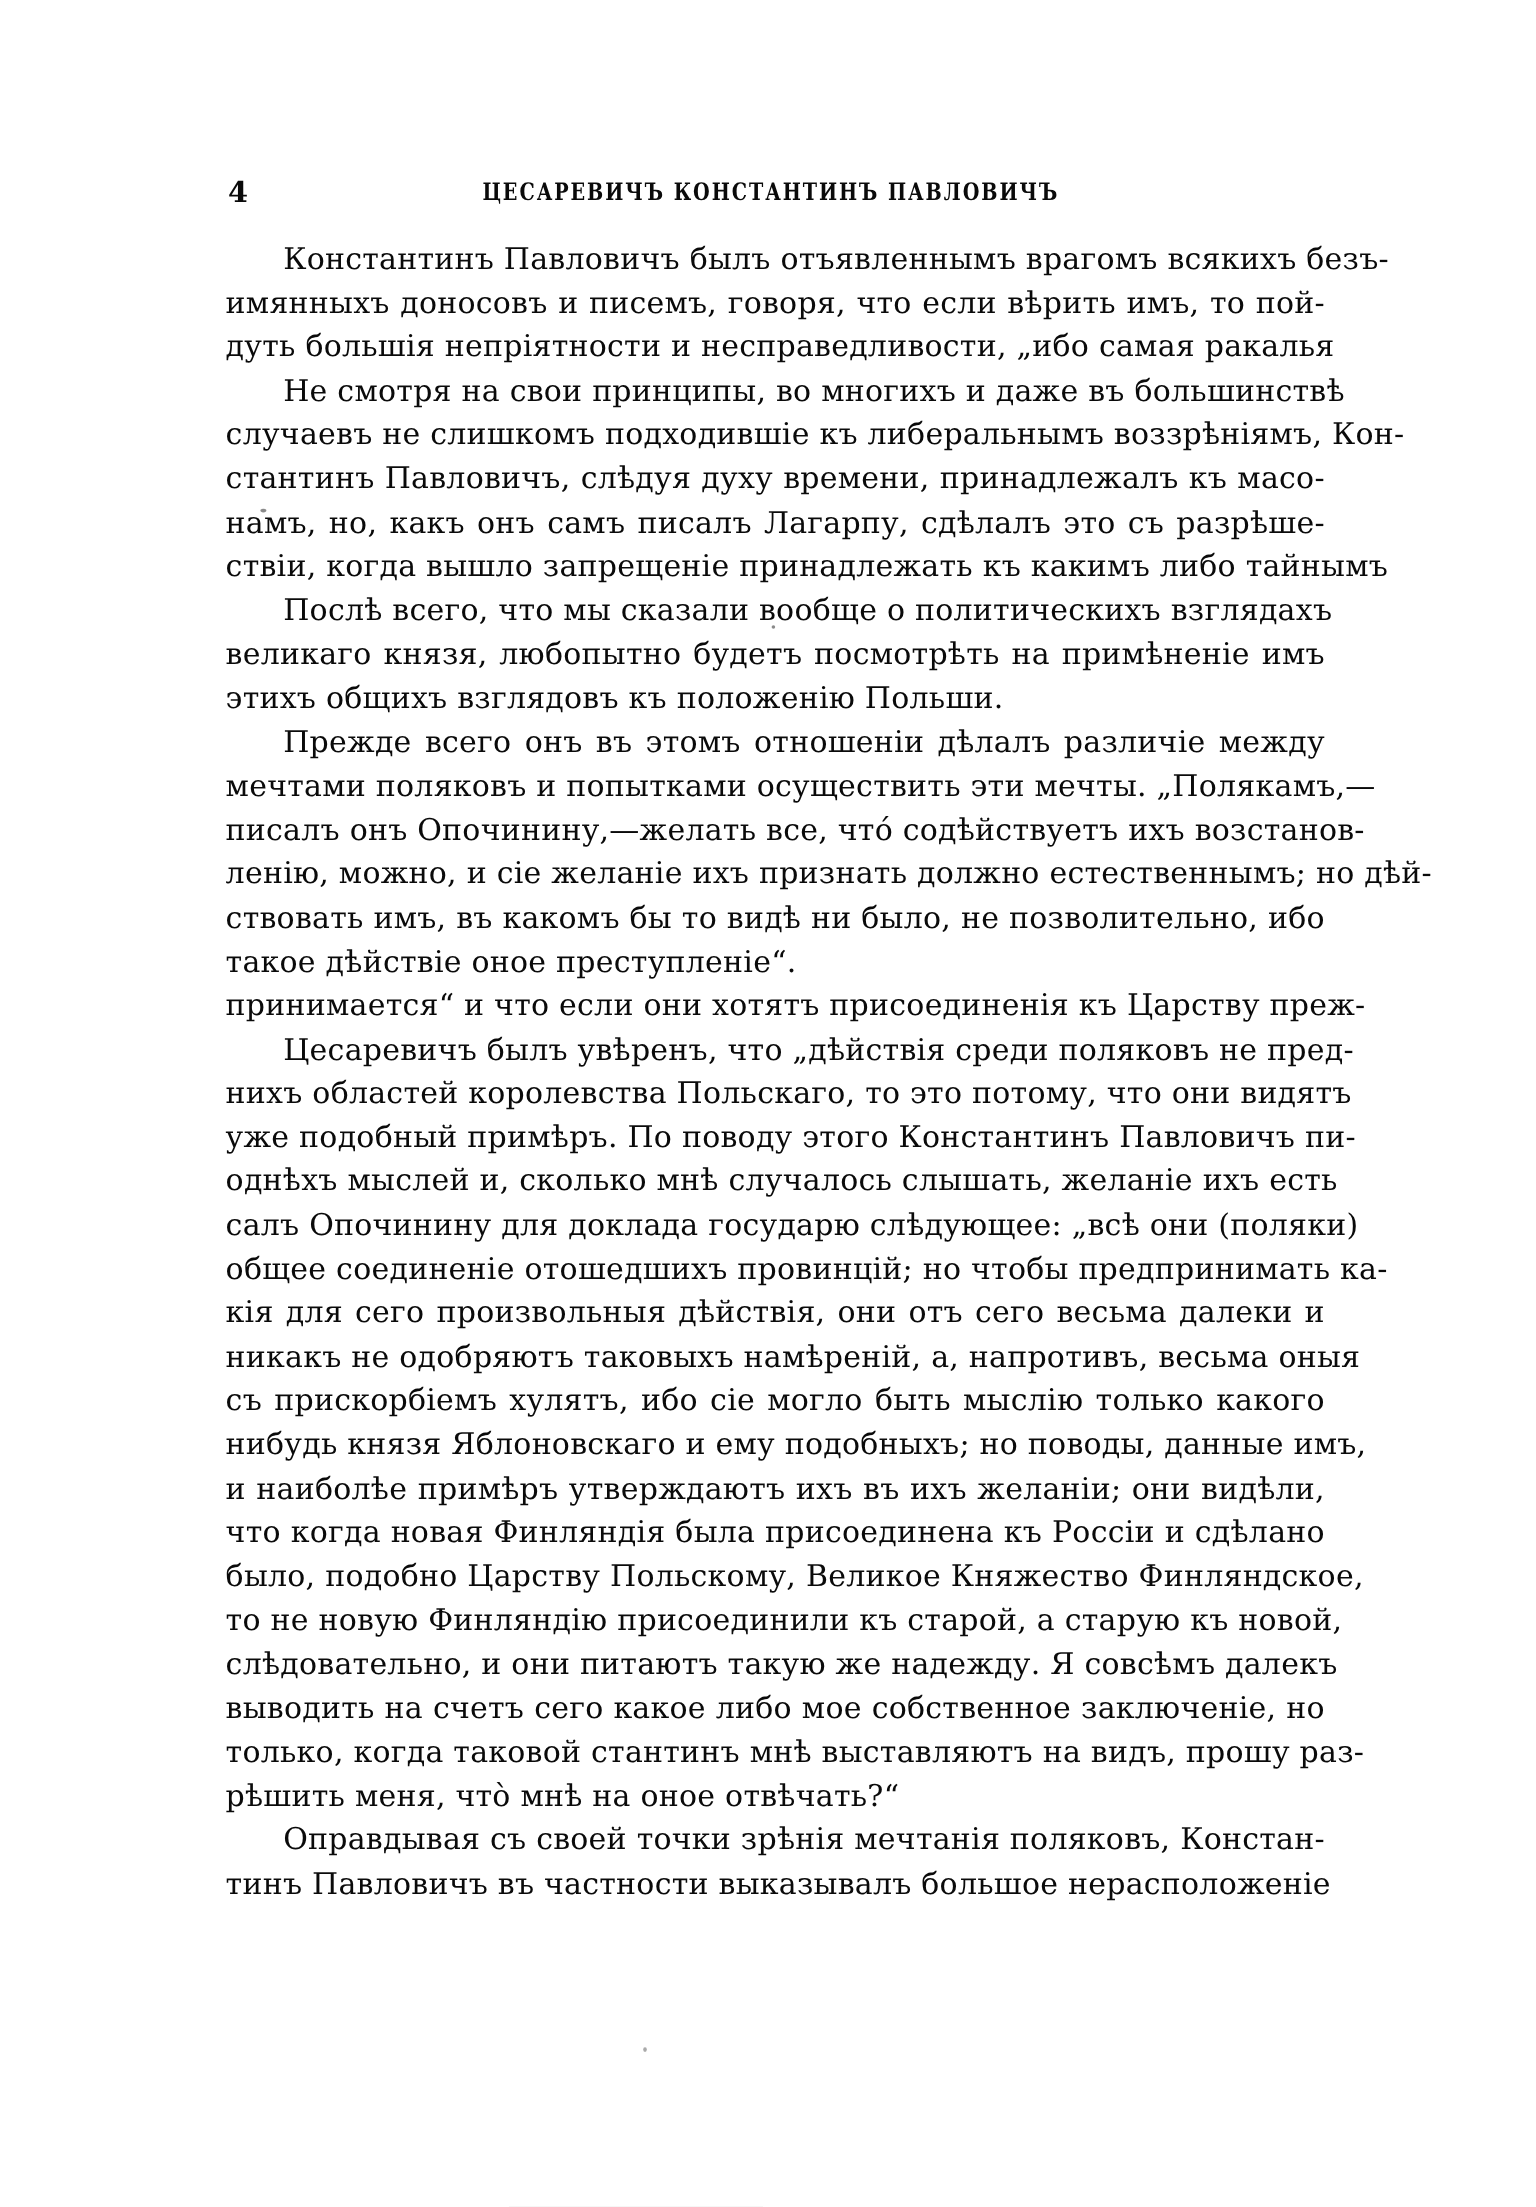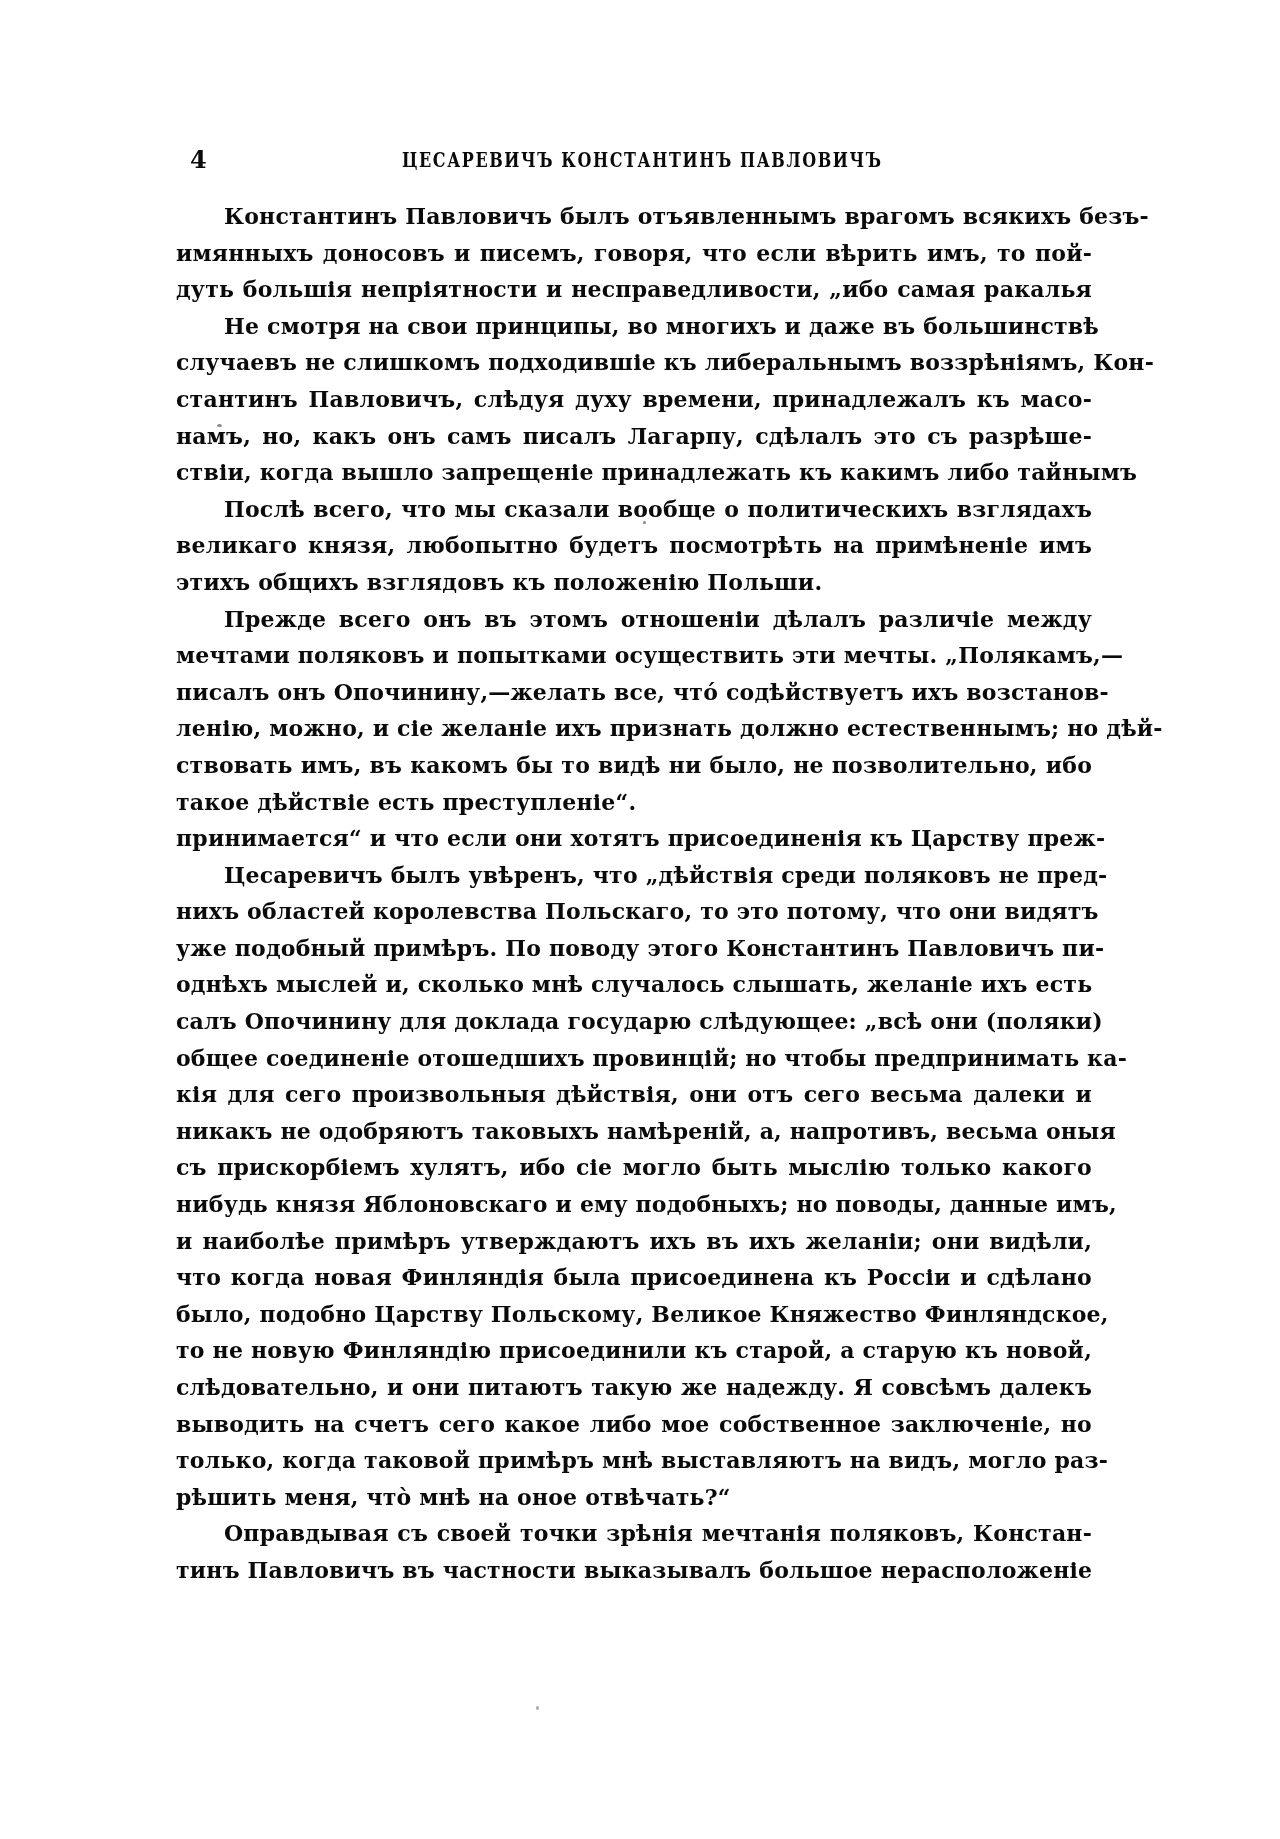--- a/index.html
+++ b/index.html
@@ -33,25 +33,25 @@
     font-weight: 700;
     line-height: 24px;
     letter-spacing: 2px;
     white-space: nowrap;
     transform: scaleX(0.80);
     transform-origin: left center;
   }
   
   .body-text {
     position: absolute;
-    left: 176px;
+    left: 188px;
     top: 198px;
     width: 916px;
-    font-size: 22px;
-    font-weight: 700;
+    font-size: 25px;
+    font-weight: 400;
     letter-spacing: 0.2px;
   }
   .line {
     line-height: 36.6px;
     text-align: justify;
     text-align-last: justify;
     text-justify: inter-word;
     white-space: nowrap;
   }
   .line.first { text-indent: 48px; }
@@ -88,39 +88,39 @@
       <div class="line">намъ, но, какъ онъ самъ писалъ Лагарпу, сдѣлалъ это съ разрѣше-</div>
       <div class="line">ствіи, когда вышло запрещеніе принадлежать къ какимъ либо тайнымъ</div>
       <div class="line first">Послѣ всего, что мы сказали вообще о политическихъ взглядахъ</div>
       <div class="line">великаго князя, любопытно будетъ посмотрѣть на примѣненіе имъ</div>
       <div class="line last">этихъ общихъ взглядовъ къ положенію Польши.</div>
       <div class="line first">Прежде всего онъ въ этомъ отношеніи дѣлалъ различіе между</div>
       <div class="line">мечтами поляковъ и попытками осуществить эти мечты. „Полякамъ,—</div>
       <div class="line">писалъ онъ Опочинину,—желать все, что́ содѣйствуетъ ихъ возстанов-</div>
       <div class="line">ленію, можно, и сіе желаніе ихъ признать должно естественнымъ; но дѣй-</div>
       <div class="line">ствовать имъ, въ какомъ бы то видѣ ни было, не позволительно, ибо</div>
-      <div class="line last">такое дѣйствіе есть преступленіе“.</div>
+      <div class="line last">такое дѣйствіе оное преступленіе“.</div>
       <div class="line">принимается“ и что если они хотятъ присоединенія къ Царству преж-</div>
       <div class="line first">Цесаревичъ былъ увѣренъ, что „дѣйствія среди поляковъ не пред-</div>
       <div class="line">нихъ областей королевства Польскаго, то это потому, что они видятъ</div>
       <div class="line">уже подобный примѣръ. По поводу этого Константинъ Павловичъ пи-</div>
       <div class="line">однѣхъ мыслей и, сколько мнѣ случалось слышать, желаніе ихъ есть</div>
       <div class="line">салъ Опочинину для доклада государю слѣдующее: „всѣ они (поляки)</div>
       <div class="line">общее соединеніе отошедшихъ провинцій; но чтобы предпринимать ка-</div>
       <div class="line">кія для сего произвольныя дѣйствія, они отъ сего весьма далеки и</div>
       <div class="line">никакъ не одобряютъ таковыхъ намѣреній, а, напротивъ, весьма оныя</div>
       <div class="line">съ прискорбіемъ хулятъ, ибо сіе могло быть мыслію только какого</div>
       <div class="line">нибудь князя Яблоновскаго и ему подобныхъ; но поводы, данные имъ,</div>
       <div class="line">и наиболѣе примѣръ утверждаютъ ихъ въ ихъ желаніи; они видѣли,</div>
       <div class="line">что когда новая Финляндія была присоединена къ Россіи и сдѣлано</div>
       <div class="line">было, подобно Царству Польскому, Великое Княжество Финляндское,</div>
       <div class="line">то не новую Финляндію присоединили къ старой, а старую къ новой,</div>
       <div class="line">слѣдовательно, и они питаютъ такую же надежду. Я совсѣмъ далекъ</div>
       <div class="line">выводить на счетъ сего какое либо мое собственное заключеніе, но</div>
-      <div class="line">только, когда таковой примѣръ мнѣ выставляютъ на видъ, могло раз-</div>
+      <div class="line">только, когда таковой стантинъ мнѣ выставляютъ на видъ, прошу раз-</div>
       <div class="line last">рѣшить меня, что̀ мнѣ на оное отвѣчать?“</div>
       <div class="line first">Оправдывая съ своей точки зрѣнія мечтанія поляковъ, Констан-</div>
       <div class="line last">тинъ Павловичъ въ частности выказывалъ большое нерасположеніе</div>
     </main>
 
   <span class="speck s1"></span>
   <span class="speck s2"></span>
   <span class="speck s3"></span>
 
 </div>

